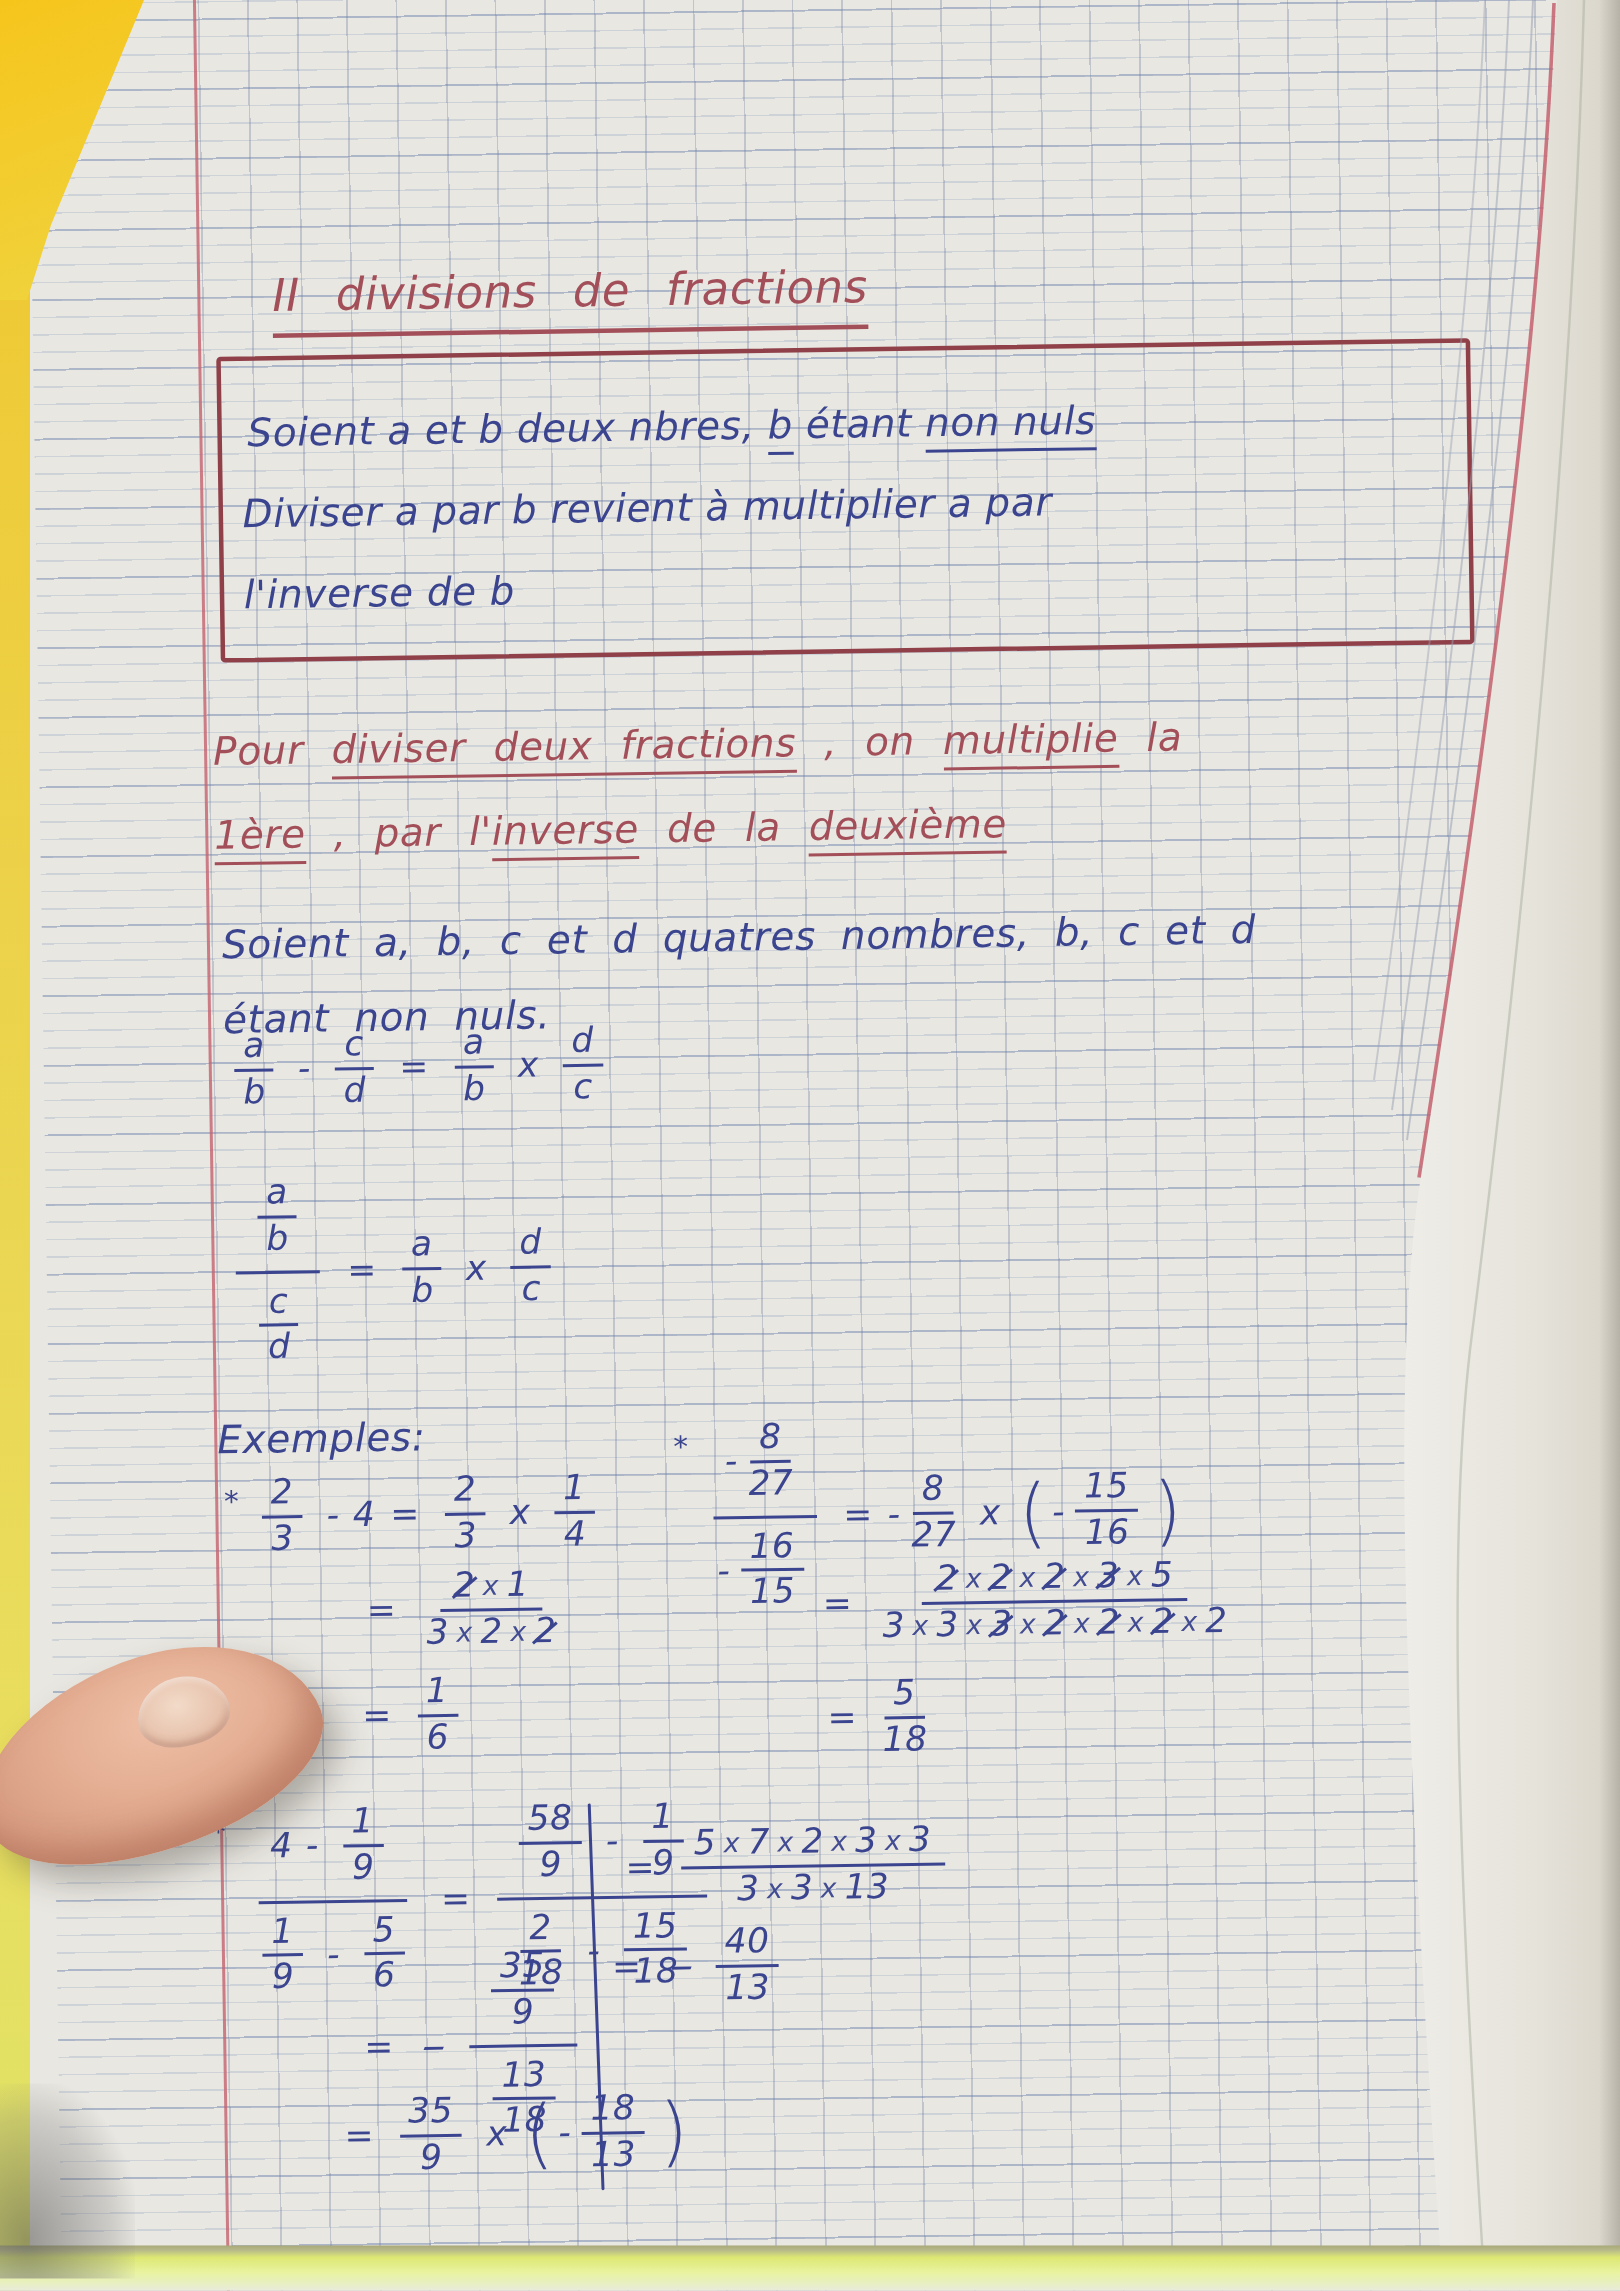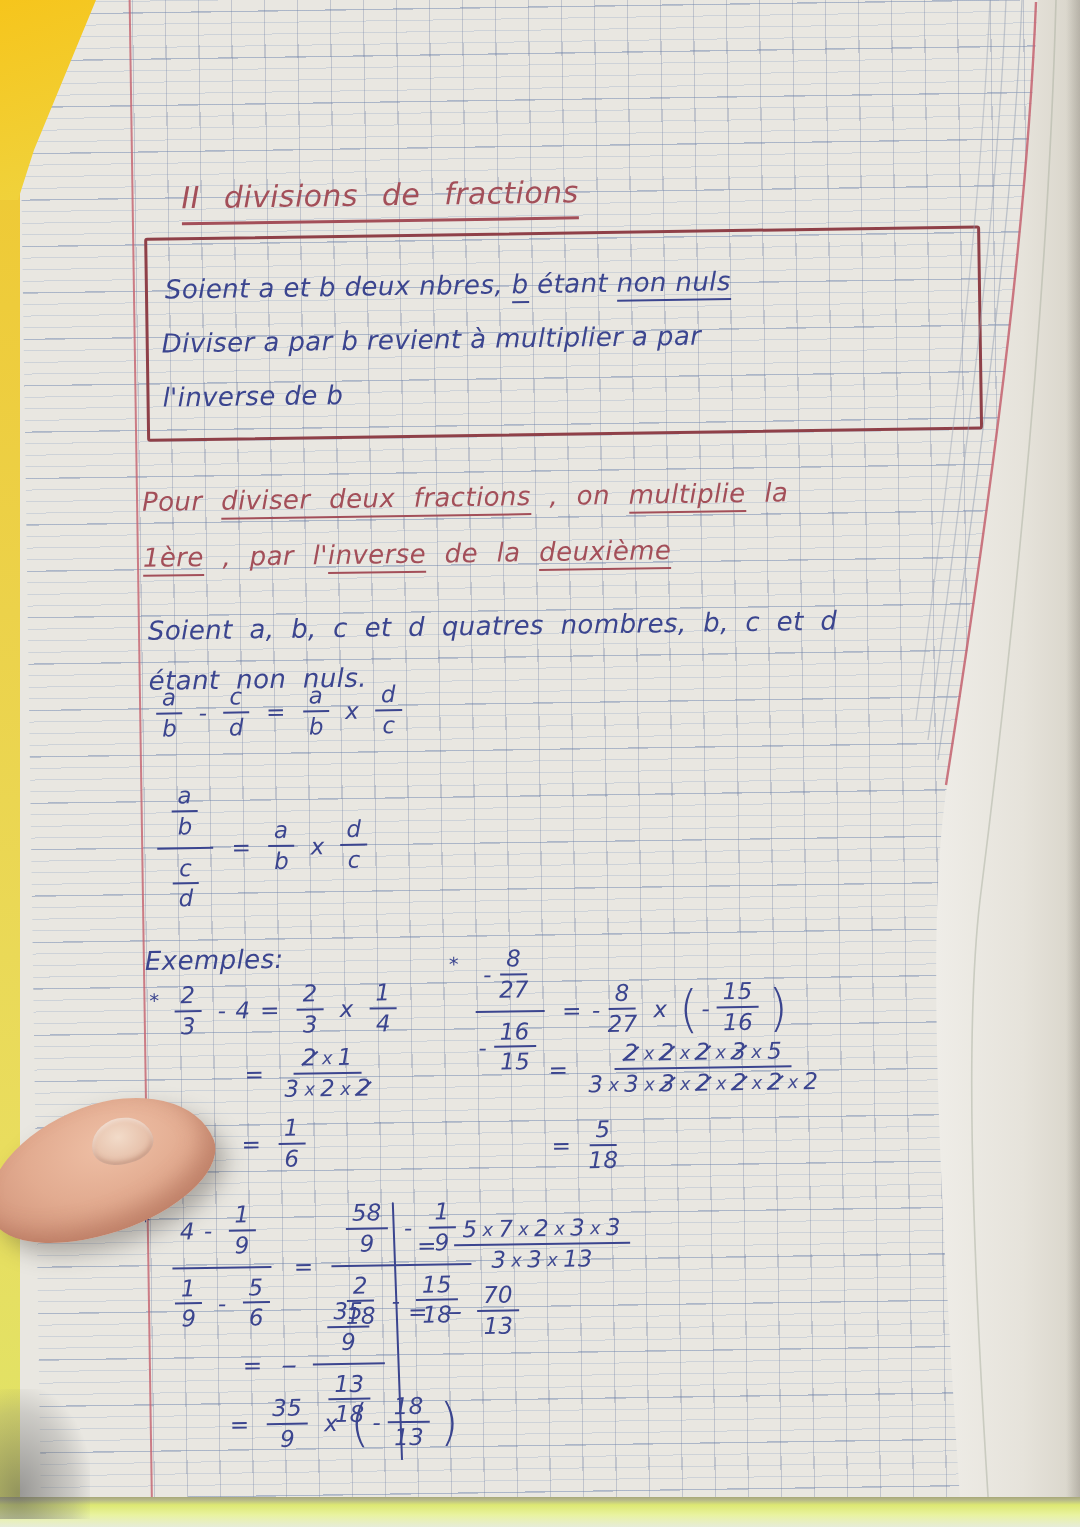--- a/index.html
+++ b/index.html
@@ -378,21 +378,21 @@
               <span class="tok">3</span>
               <span class="tok op-x">x</span>
               <span class="tok">13</span>
             </span>
         </span>
       </div>
       <div class="math" style="left:390px;top:1282px;">
         <span class="eq">=</span>
         <span class="minusL">-</span>
         <span class="fr">
-            <span class="n">70</span>
+            <span class="n">40</span>
             <span class="d">13</span>
           </span>
       </div>
 
     </div>
   </div>
 
   <svg class="curl" viewBox="0 0 170 1527">
     <defs>
       <linearGradient id="gradE" x1="0" y1="0" x2="1" y2="0">

